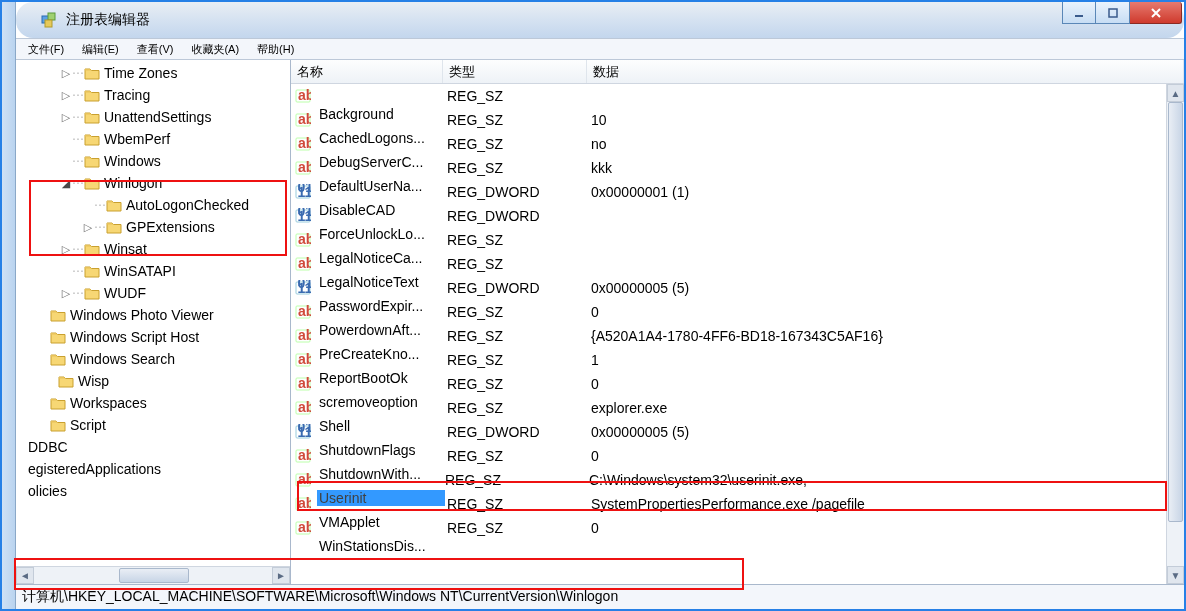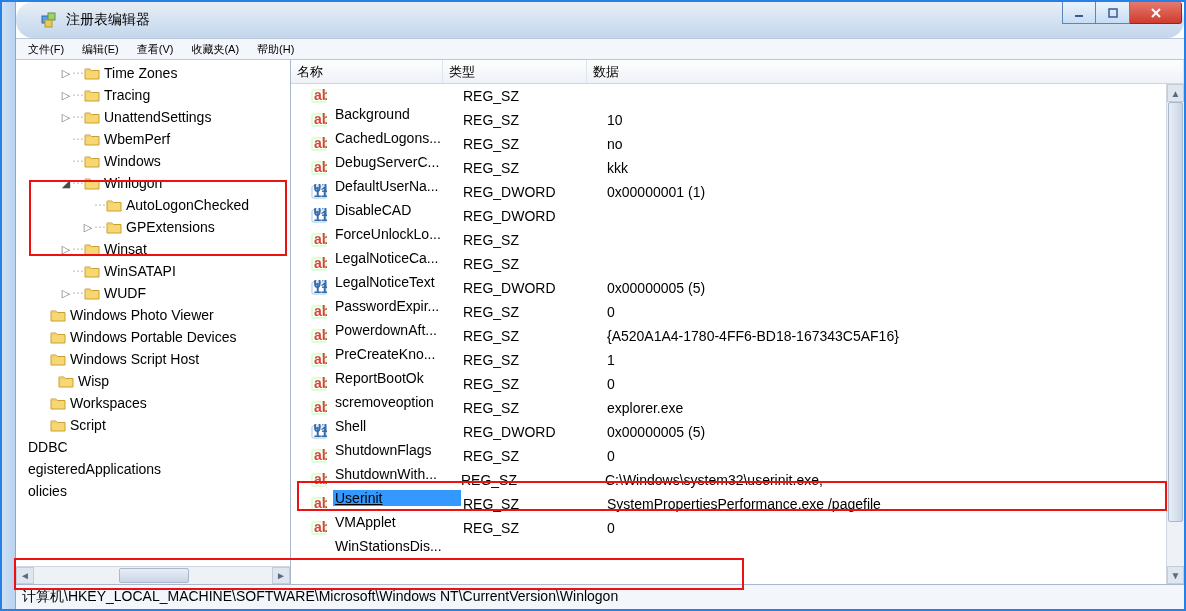--- a/index.html
+++ b/index.html
@@ -34,26 +34,26 @@
 .hs-thumb { position:absolute; left:85px; width:70px; top:1px; bottom:1px; background:linear-gradient(to bottom,#e9eef5,#c8d5e6); border:1px solid #a9b8cc; border-radius:2px;}
 
 .list-panel { flex:1; display:flex; flex-direction:column; overflow:hidden; }
 .list-header { height:24px; background:linear-gradient(to bottom,#fdfefe,#eef2f7); border-bottom:1px solid #cfd6e0; display:flex; align-items:center;}
 .col-h { height:100%; display:flex; align-items:center; padding-left:6px; border-right:1px solid #dfe5ec; font-size:13px;}
 .col-name-h { width:152px; }
 .col-type-h { width:144px; }
 .col-data-h { flex:1; }
 .list-body { flex:1; overflow:hidden; position:relative;}
 .list-row { height:24px; display:flex; align-items:center; }
-.val-icon { width:20px; height:16px; margin-left:20px; margin-right:4px; flex-shrink:0;}
+.val-icon { width:20px; height:16px; margin-left:4px; margin-right:4px; flex-shrink:0;}
 .val-icon svg { width:16px; height:16px; display:block;}
 .cell-name { width:128px; overflow:hidden; text-overflow:ellipsis; white-space:nowrap;margin-top:36px;}
 .cell-type { width:144px; overflow:hidden; white-space:nowrap;}
 .cell-data { flex:1; overflow:hidden; white-space:nowrap;}
-.sel .cell-name { background:#3399ff; color:#000000; padding-left:2px; margin-left:-2px;text-decoration:underline; }
+.sel .cell-name { background:#3399ff; color:#404040; padding-left:2px; margin-left:-2px; }
 
 .list-vscroll { width:18px; border-left:1px solid #cfd6e0; background:#eef2f7; display:flex; flex-direction:column;}
 .vs-arrow { height:18px; background:#e0e6ee; border:1px solid #c3ccd8; display:flex; align-items:center; justify-content:center; font-size:10px; color:#5a6b84; cursor:pointer;}
 .vs-track { flex:1; position:relative;}
 .vs-thumb { position:absolute; top:0; left:1px; right:1px; height:420px; background:linear-gradient(to right,#e9eef5,#c8d5e6); border:1px solid #a9b8cc; border-radius:2px;}
 .list-row-container { display:flex; height:100%;}
 .list-rows { flex:1; overflow:hidden;}
 
 .statusbar { height:25px; border-top:1px solid #a9b8cc; background:#f3f6fb; display:flex; align-items:center; padding-left:6px; font-size:14px; }
 
@@ -243,31 +243,31 @@
               <span class="tree-label">Windows Photo Viewer</span>
             </div>
             <div class="tree-row" style="padding-left: 22px;">
               <span class="tree-toggle"></span>
               <span class="folder-icon">
                 <svg viewBox="0 0 16 14">
                   <path d="M1 3 L6 3 L7.5 4.5 L15 4.5 L15 13 L1 13 Z" fill="#f7d774" stroke="#c9a02f"></path>
                   <path d="M1 3 L6 3 L7.5 4.5 L1 4.5 Z" fill="#e8c25a"></path>
                 </svg>
               </span>
-              <span class="tree-label">Windows Portable Devices</span>
+              <span class="tree-label">Windows Script Host</span>
             </div>
             <div class="tree-row" style="padding-left: 22px;">
               <span class="tree-toggle"></span>
               <span class="folder-icon">
                 <svg viewBox="0 0 16 14">
                   <path d="M1 3 L6 3 L7.5 4.5 L15 4.5 L15 13 L1 13 Z" fill="#f7d774" stroke="#c9a02f"></path>
                   <path d="M1 3 L6 3 L7.5 4.5 L1 4.5 Z" fill="#e8c25a"></path>
                 </svg>
               </span>
-              <span class="tree-label">Windows Script Host</span>
+              <span class="tree-label">Windows Search</span>
             </div>
             <div class="tree-row" style="padding-left: 22px; margin-left: 8px;">
               <span class="tree-toggle"></span>
               <span class="folder-icon">
                 <svg viewBox="0 0 16 14">
                   <path d="M1 3 L6 3 L7.5 4.5 L15 4.5 L15 13 L1 13 Z" fill="#f7d774" stroke="#c9a02f"></path>
                   <path d="M1 3 L6 3 L7.5 4.5 L1 4.5 Z" fill="#e8c25a"></path>
                 </svg>
               </span>
               <span class="tree-label">Wisp</span>

